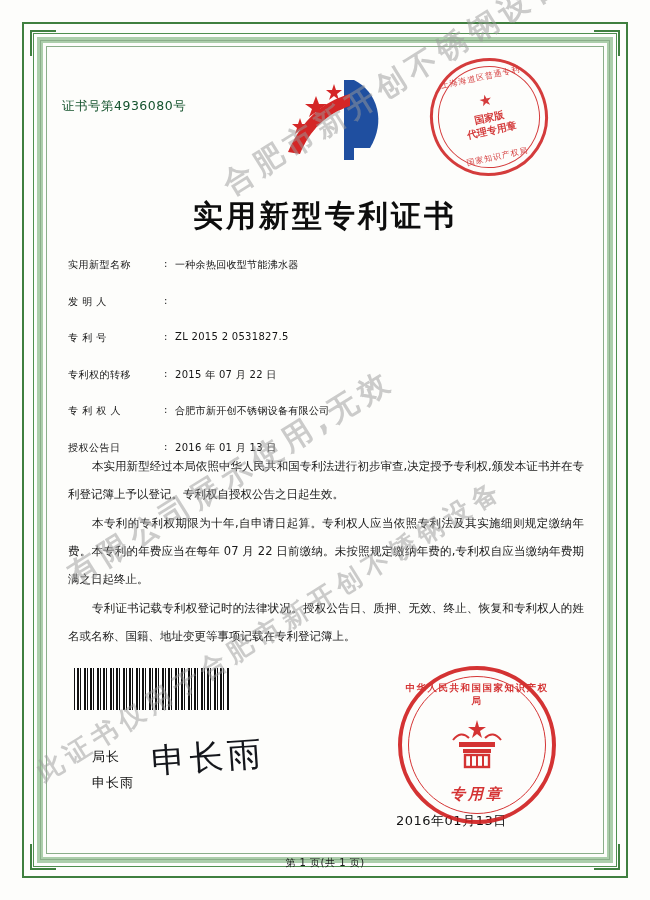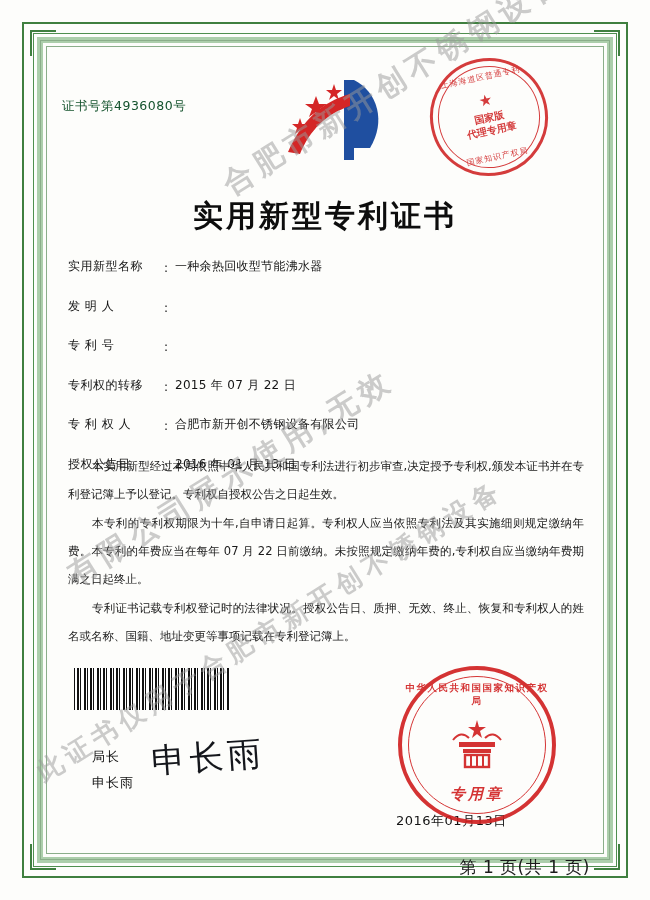--- a/index.html
+++ b/index.html
@@ -96,23 +96,23 @@
     margin-top: 8px;
   }
 
   .fields {
     position: absolute;
     left: 8px; top: 198px;
     width: 520px;
   }
   .field-row {
     display: flex;
-    align-items: flex-end;
+    align-items: flex-start;
     margin-bottom: 22.5px;
-    font-size: 12px;
+    font-size: 10px;
     color: #141414;
   }
   .field-label {
     width: 96px;
     flex: none;
     letter-spacing: 0.5px;
   }
   .field-label.spread {
     display: flex;
     justify-content: space-between;
@@ -181,22 +181,22 @@
     left: 336px; top: 752px;
     font-size: 13px;
     color: #141414;
     letter-spacing: 0.5px;
   }
 
   .page-num {
     position: absolute;
     left: 0; top: 796px;
     width: 530px;
-    text-align: right;
-    font-size: 17px;
+    text-align: center;
+    font-size: 10px;
     color: #1b1b1b;
     letter-spacing: 0.5px;
   }
 
   
   .seal-top {
     position: absolute;
     left: 430px; top: 58px;
     width: 112px; height: 112px;
     border-radius: 50%;
@@ -345,20 +345,21 @@
       </div>
 
       <div class="field-row">
         <div class="field-label spread">发  明  人</div>
         <div class="field-colon">:</div>
       </div>
 
       <div class="field-row">
         <div class="field-label spread">专  利  号</div>
         <div class="field-colon">:</div>
+        <div class="field-value">ZL 2015 2 0531827.5</div>
       </div>
 
       <div class="field-row">
         <div class="field-label">专利权的转移</div>
         <div class="field-colon">:</div>
         <div class="field-value">2015 年 07 月 22 日</div>
       </div>
 
       <div class="field-row">
         <div class="field-label">专 利 权 人</div>

